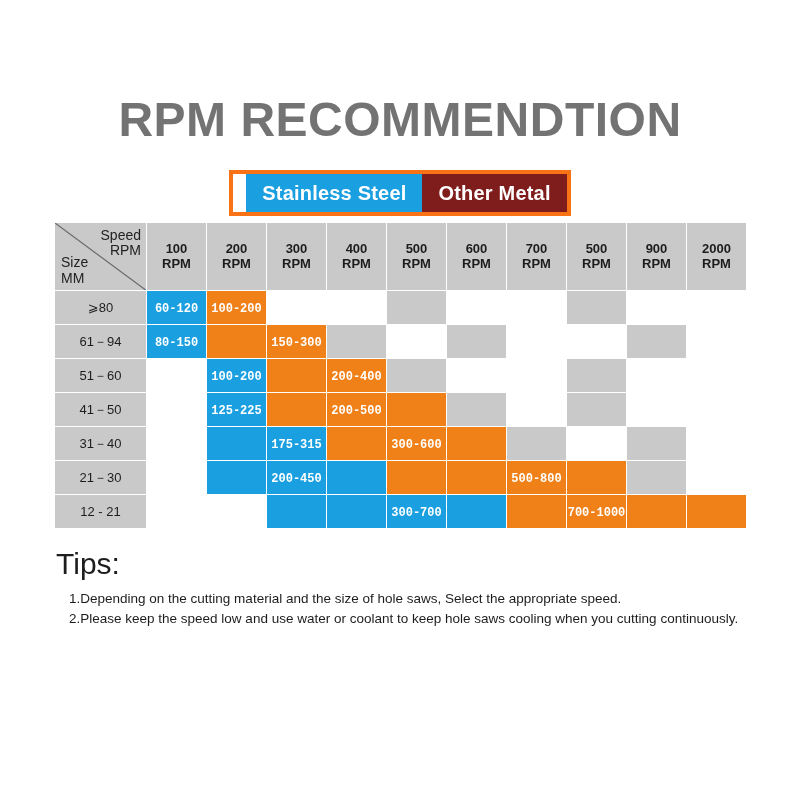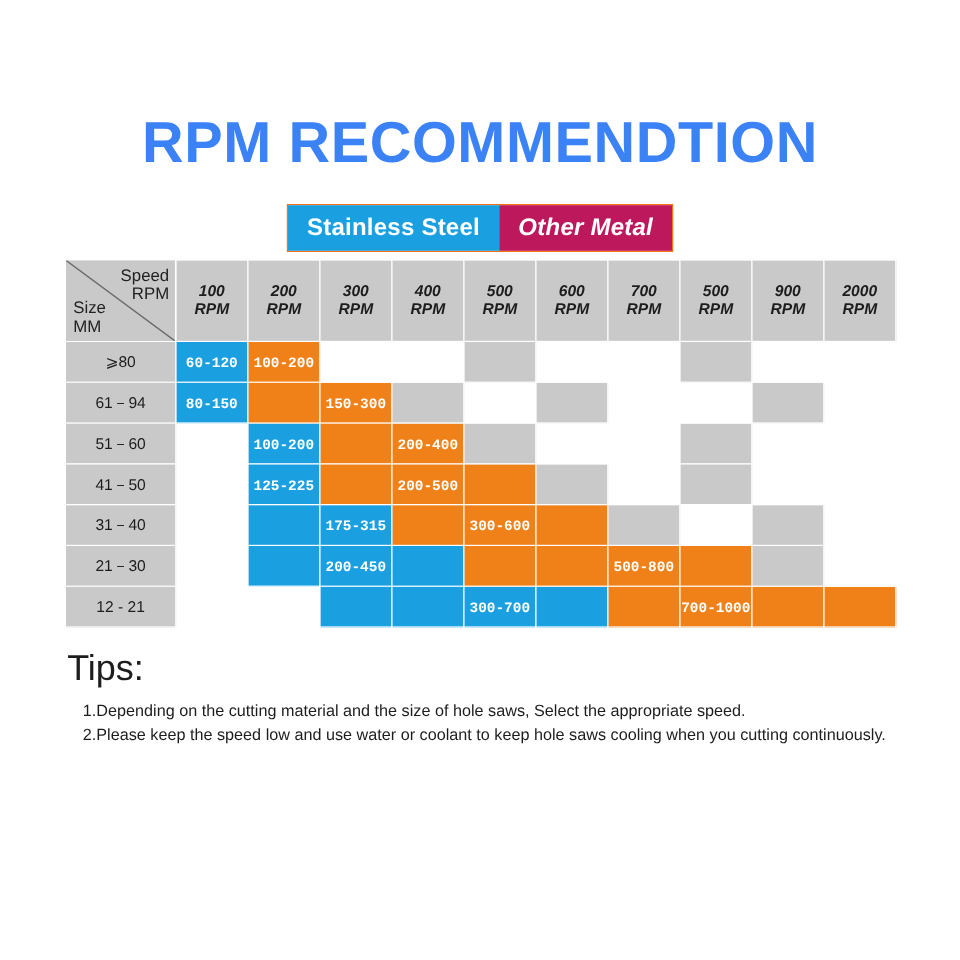--- a/index.html
+++ b/index.html
@@ -19,46 +19,47 @@
     width: 800px;
     height: 800px;
     box-sizing: border-box;
     padding: 0;
     position: relative;
   }
   .title {
     text-align: center;
     font-size: 48px;
     font-weight: bold;
-    color: #3b82f6;
+    color: #737373;
     letter-spacing: 0.5px;
     margin-top: 96px;
     line-height: 1.0;
     font-family: "Liberation Sans", sans-serif;
   }
   .legend {
     display: flex;
     justify-content: center;
     margin-top: 26px;
   }
   .legend-box {
     display: flex;
-    border: 1px solid #f97316;
+    border: 4px solid #f97316;
+    padding-left: 13px;
   }
   .legend-item {
     font-size: 20px;
     font-weight: bold;
     color: #ffffff;
     padding: 6px 16px;
     line-height: 1.3;
     text-align: center;
     letter-spacing: 0.2px;
   }
   .legend-ss { background: #1a9fe0; }
-  .legend-om { background: #be185d; font-style: italic; }
+  .legend-om { background: #7f1d1d; }
 
   .table-wrap {
     margin: 6px auto 0 auto;
     width: 692px;
   }
   table.rpm {
     border-collapse: collapse;
     table-layout: fixed;
     width: 692px;
   }
@@ -101,21 +102,20 @@
   }
   .hdr {
     width: 60px;
     height: 68px;
     background: #c9c9c9;
     font-size: 19px;
     font-weight: bold;
     color: #1d1d1d;
     line-height: 1.15;
     font-family: "Liberation Sans", sans-serif;
-    font-style: italic;
   }
   .rowlabel {
     width: 92px;
     height: 34px;
     background: #c9c9c9;
     font-size: 19px;
     color: #1d1d1d;
     font-family: "Liberation Sans", sans-serif;
   }
   td.cell {

